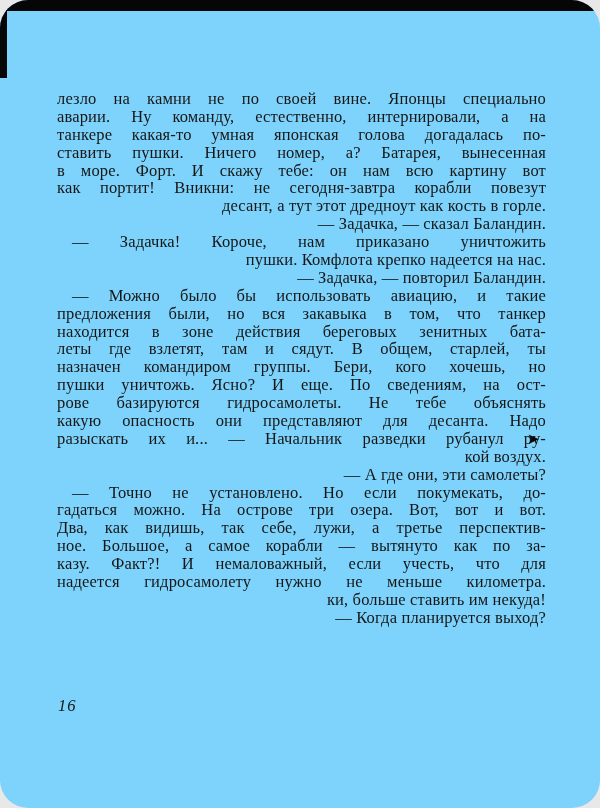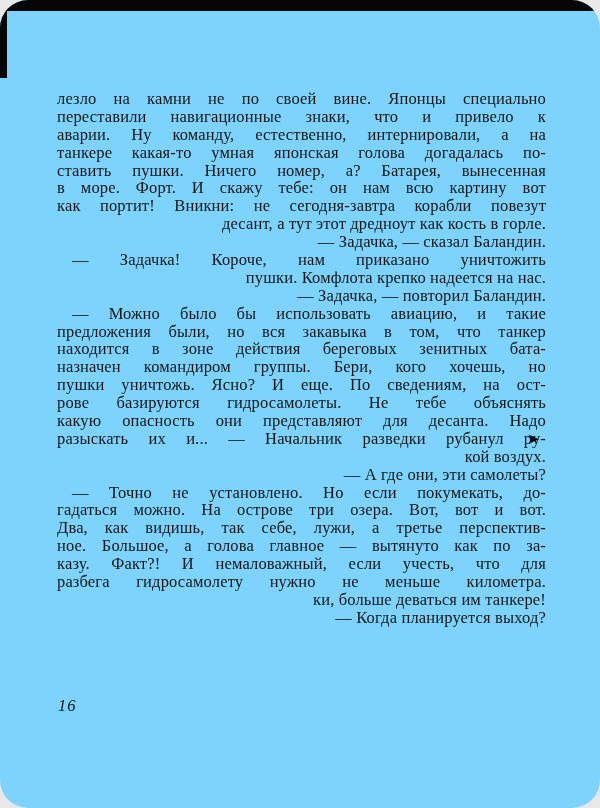--- a/index.html
+++ b/index.html
@@ -75,47 +75,47 @@
 </style>
 </head>
 <body>
 
 <div class="scan-page">
   <div class="scan-border-top"></div>
   <div class="scan-border-left"></div>
 
   <div class="text-block" id="text-block">
       <div class="line just">лезло на камни не по своей вине. Японцы специально</div>
-      <div class="line just">переставили навигационные знаки, что и привело к</div>
       <div class="line just">аварии. Ну команду, естественно, интернировали, а на</div>
       <div class="line just">танкере какая-то умная японская голова догадалась по-</div>
       <div class="line just">ставить пушки. Ничего номер, а? Батарея, вынесенная</div>
       <div class="line just">в море. Форт. И скажу тебе: он нам всю картину вот</div>
       <div class="line just">как портит! Вникни: не сегодня-завтра корабли повезут</div>
       <div class="line">десант, а тут этот дредноут как кость в горле.</div>
       <div class="line ind">— Задачка, — сказал Баландин.</div>
       <div class="line just ind">— Задачка! Короче,  нам приказано  уничтожить</div>
       <div class="line">пушки. Комфлота крепко надеется на нас.</div>
       <div class="line ind">— Задачка, — повторил Баландин.</div>
       <div class="line just ind">— Можно было бы использовать авиацию, и такие</div>
       <div class="line just">предложения были, но вся закавыка в том, что танкер</div>
       <div class="line just">находится в зоне действия береговых зенитных бата-</div>
+      <div class="line just">леты где взлетят, там и сядут. В общем, старлей, ты</div>
       <div class="line just">назначен командиром группы. Бери, кого хочешь, но</div>
       <div class="line just">пушки уничтожь. Ясно? И еще. По сведениям, на ост-</div>
       <div class="line just">рове базируются гидросамолеты. Не тебе объяснять</div>
       <div class="line just">какую опасность они представляют для десанта. Надо</div>
       <div class="line just">разыскать их и... — Начальник разведки рубанул ру-</div>
       <div class="line">кой воздух.</div>
       <div class="line ind">— А где они, эти самолеты?</div>
       <div class="line just ind">— Точно не установлено. Но если покумекать, до-</div>
       <div class="line just">гадаться можно. На острове три озера. Вот, вот и вот.</div>
       <div class="line just">Два, как видишь, так себе, лужи, а третье перспектив-</div>
-      <div class="line just">ное. Большое, а голова главное — вытянуто как по за-</div>
+      <div class="line just">ное. Большое, а самое корабли — вытянуто как по за-</div>
       <div class="line just">казу. Факт?! И немаловажный, если учесть, что для</div>
-      <div class="line just">разбега гидросамолету нужно не меньше километра.</div>
-      <div class="line">ки, больше деваться им танкере!</div>
+      <div class="line just">надеется гидросамолету нужно не меньше километра.</div>
+      <div class="line">ки, больше ставить им некуда!</div>
       <div class="line ind">— Когда планируется выход?</div>
     </div>
 
   <span class="margin-arrow">➤</span>
 
   <div class="page-number">16</div>
 </div>
 
 </body></html>

